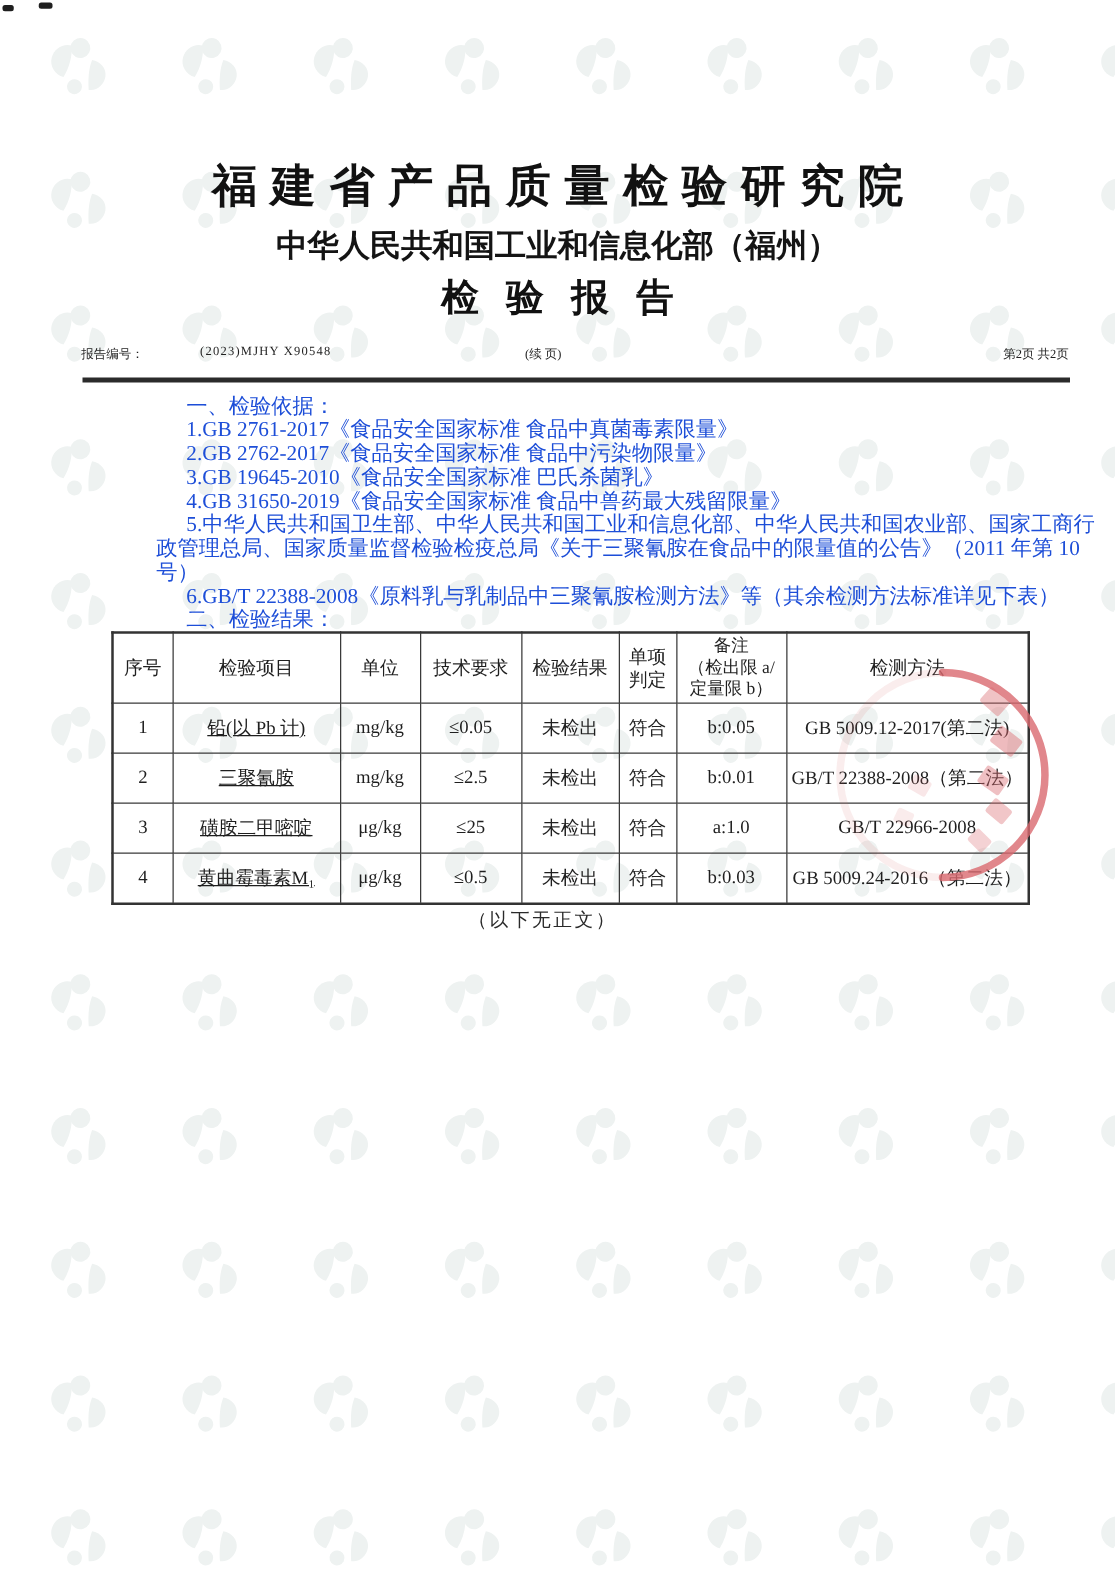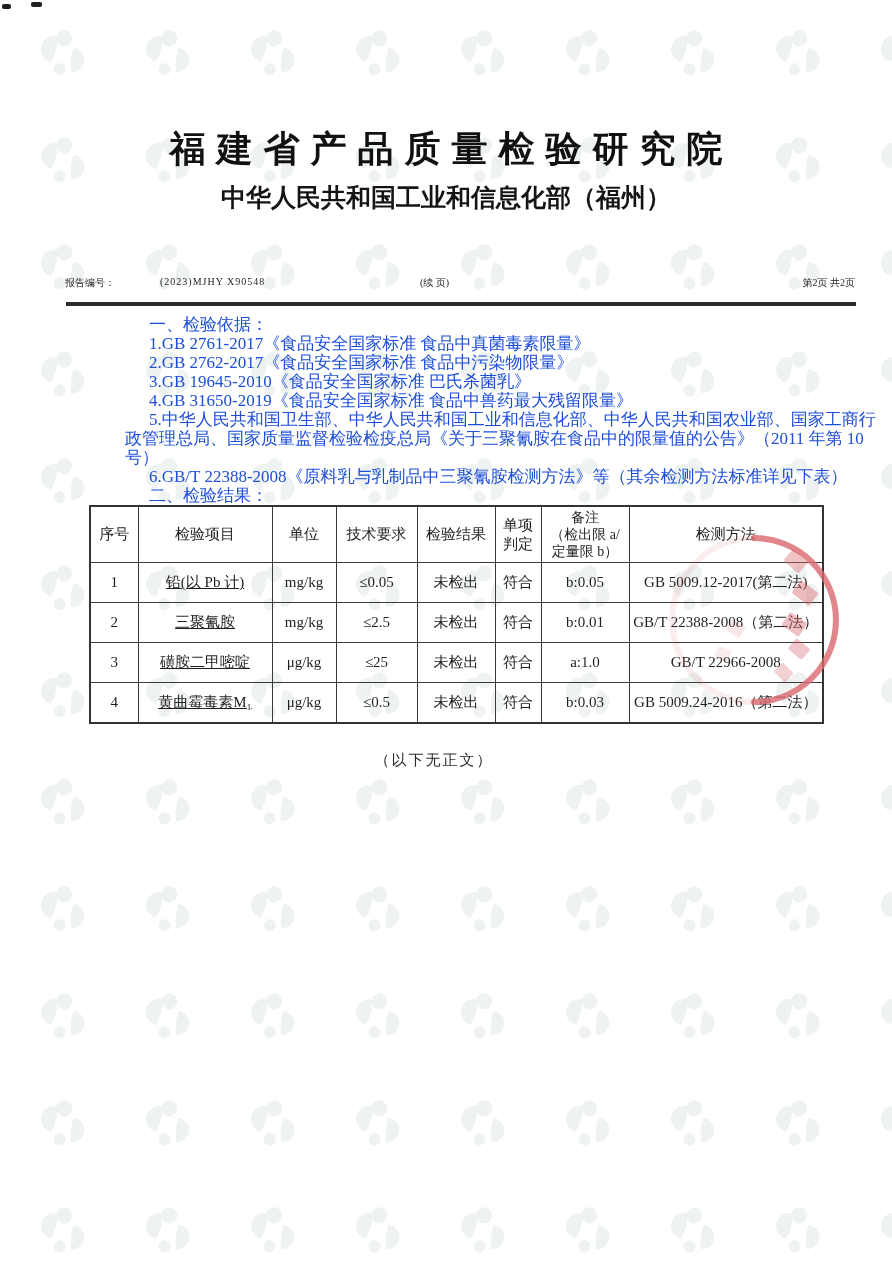--- a/index.html
+++ b/index.html
@@ -80,21 +80,20 @@
   table.results thead tr { height: 56px; }
   table.results tbody tr { height: 40px; }
   th.remark-h { white-space: pre-line; font-size: 14px; line-height: 17px; }
   td.c-item   { text-align: left; padding-left: 12px; text-decoration: underline; }
   td.c-method { text-align: left; padding-left: 8px; white-space: nowrap; }
 
   .footer-note {
     position: absolute; top: 727px; left: 89px; width: 690px;
     text-align: center; font-size: 15px; color: #2a2a2a;
     letter-spacing: 2px;
-    margin-top: 24px;
   }
 
   .stamp {
     position: absolute; left: 664px; top: 530px; width: 185px; height: 185px;
     z-index: 2; pointer-events: none;
   }
 </style>
 </head>
 <body>
 
@@ -965,20 +964,21 @@
       </svg></div>
   </div>
 
 <div class="speck s1"></div>
 <div class="speck s2"></div>
 
 <div class="content">
 
   <div class="org-title">福建省产品质量检验研究院</div>
   <div class="center-name">中华人民共和国工业和信息化部（福州）</div>
+  <div class="report-title">检验报告</div>
 
   <div class="report-line">
     <span class="report-no-label">报告编号：</span>
     <span class="report-no">(2023)MJHY X90548</span>
     <span class="continued">(续 页)</span>
     <span class="page-indicator">第2页  共2页</span>
   </div>
 
   <div class="rule"></div>
 

